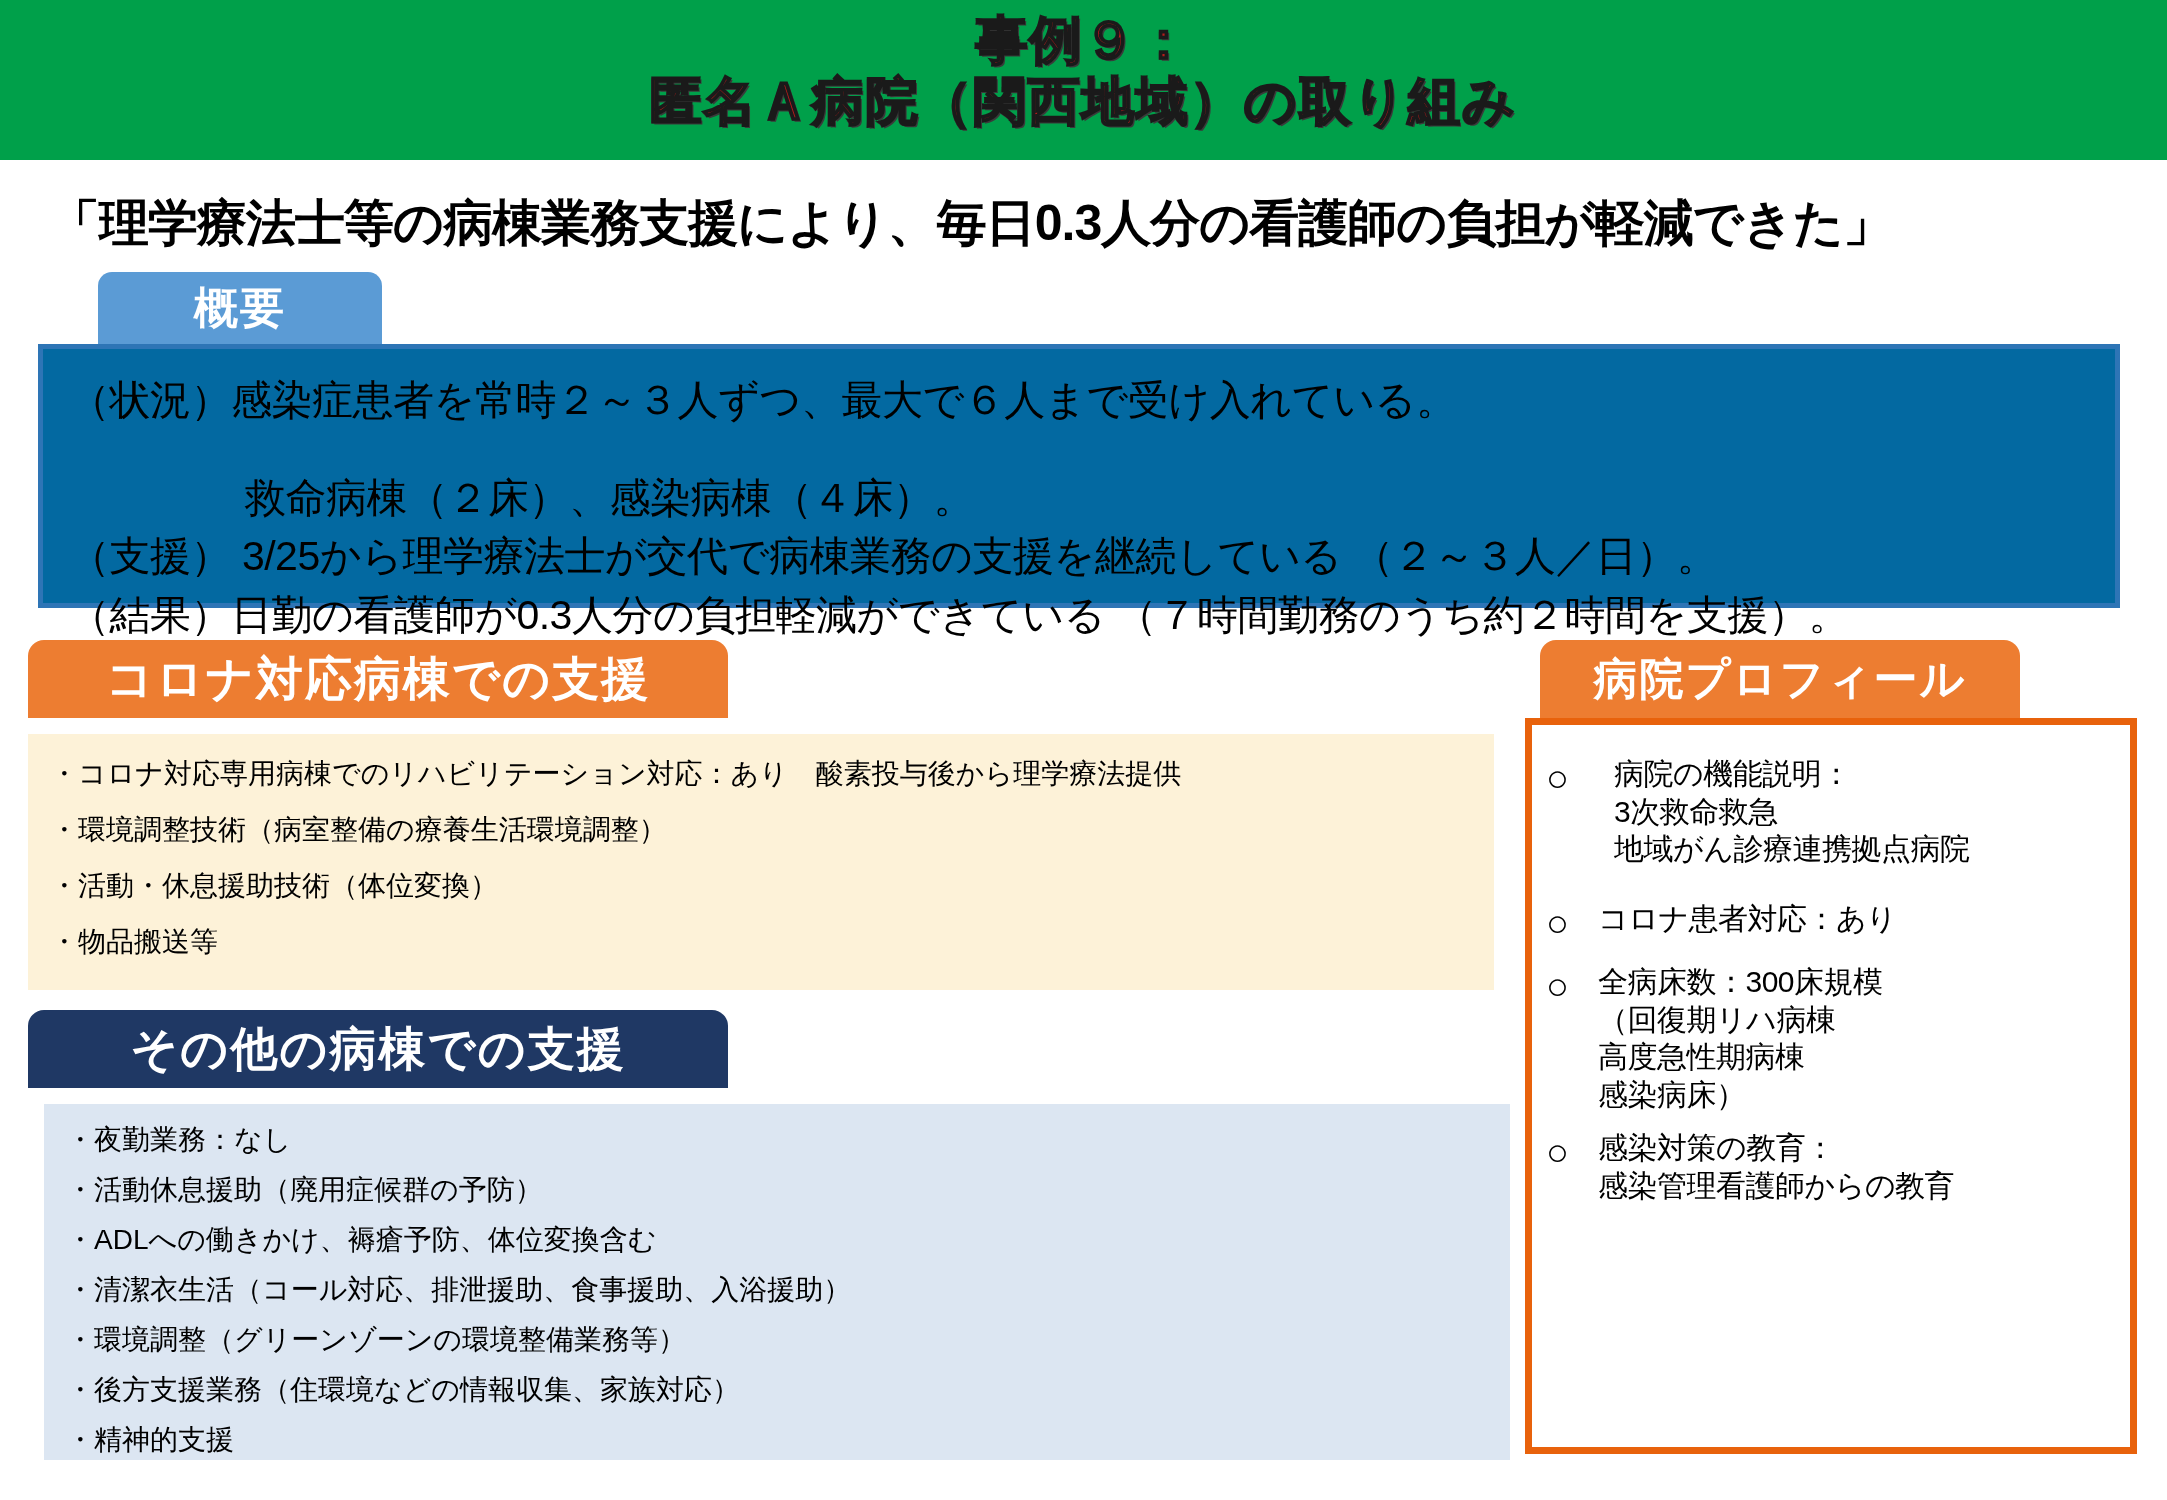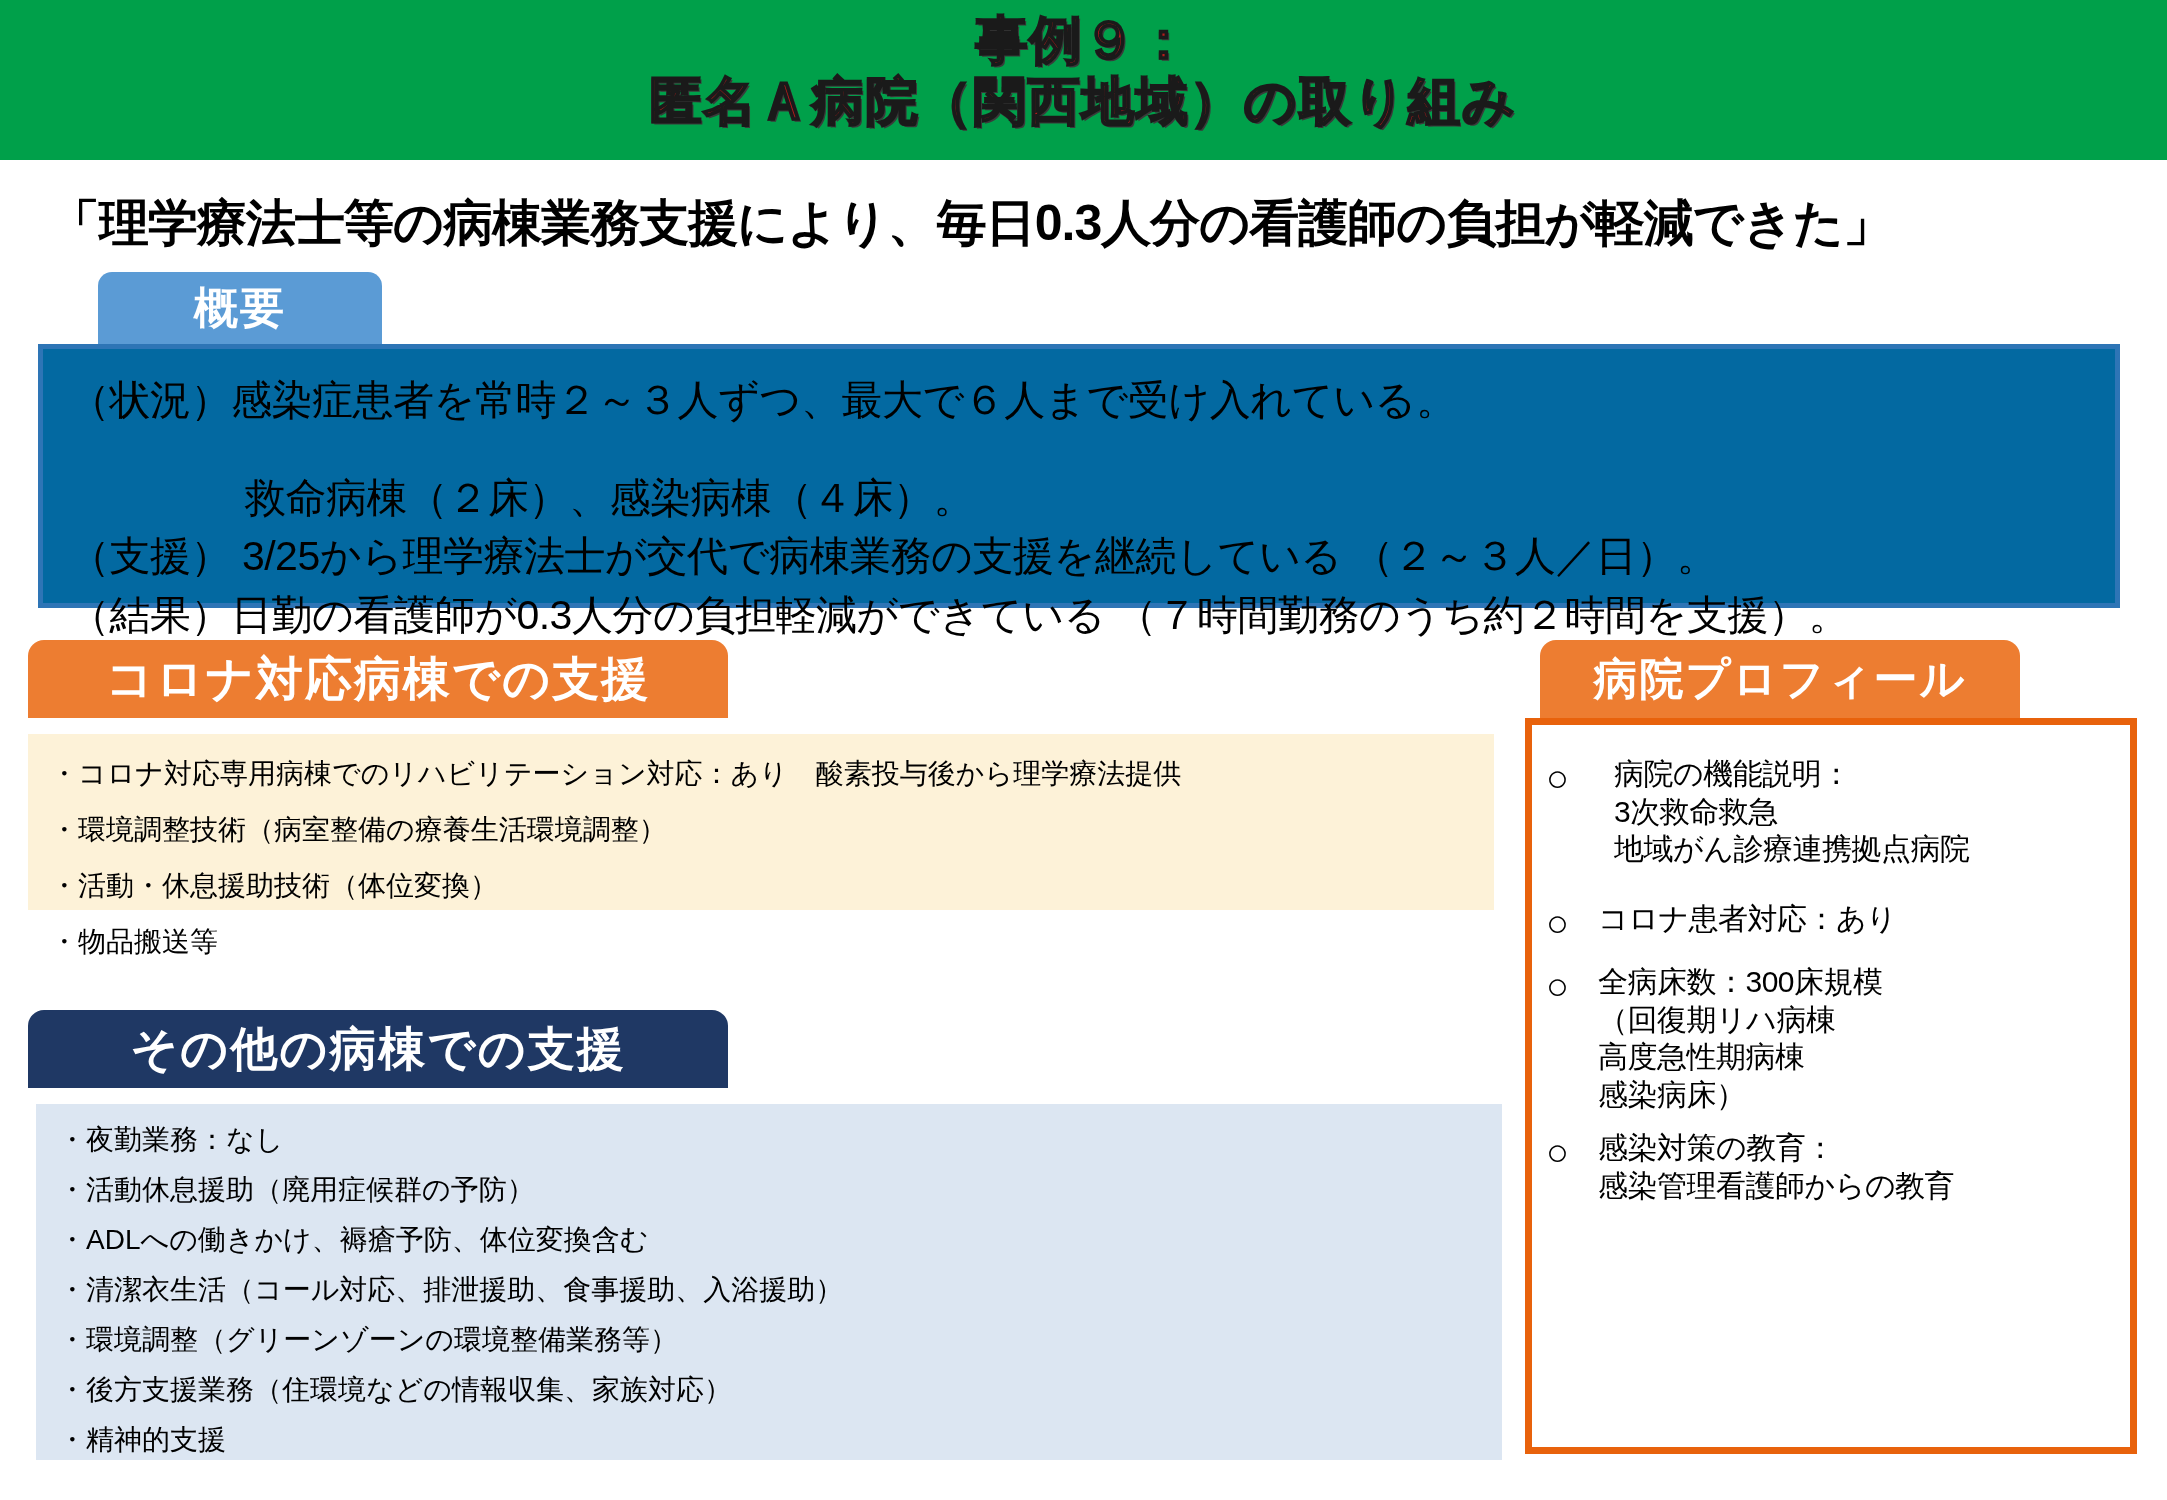--- a/index.html
+++ b/index.html
@@ -126,39 +126,39 @@
     padding-left: 176px;
     margin-top: 40px;
   }
 
   
   .corona-body {
     position: absolute;
     left: 28px;
     top: 718px;
     width: 1466px;
-    height: 176px;
+    height: 256px;
     background: #fdf2d8;
     padding: 26px 0 6px 22px;
     box-sizing: border-box;
   }
   .corona-body li,
   .other-body li {
     list-style: none;
     font-size: 28px;
     line-height: 1.0;
     margin-bottom: 28px;
     white-space: nowrap;
     letter-spacing: 0px;
   }
 
   
   .other-body {
     position: absolute;
-    left: 36px;
+    left: 44px;
     top: 1088px;
     width: 1466px;
     height: 356px;
     background: #dce6f2;
     padding: 22px 0 0 22px;
     box-sizing: border-box;
   }
   .other-body li { margin-bottom: 22px; }
 
   

